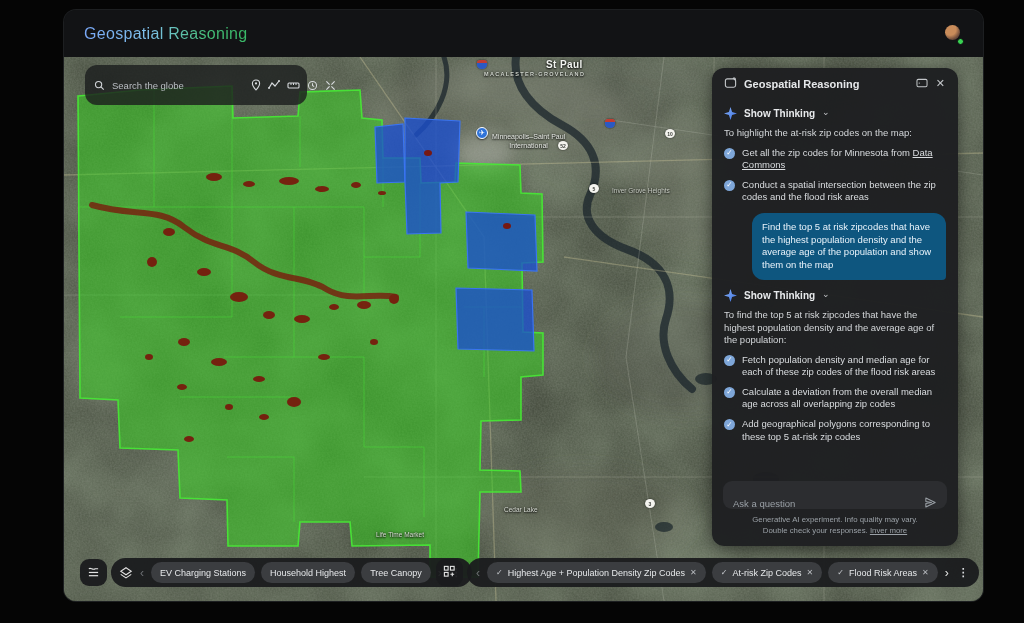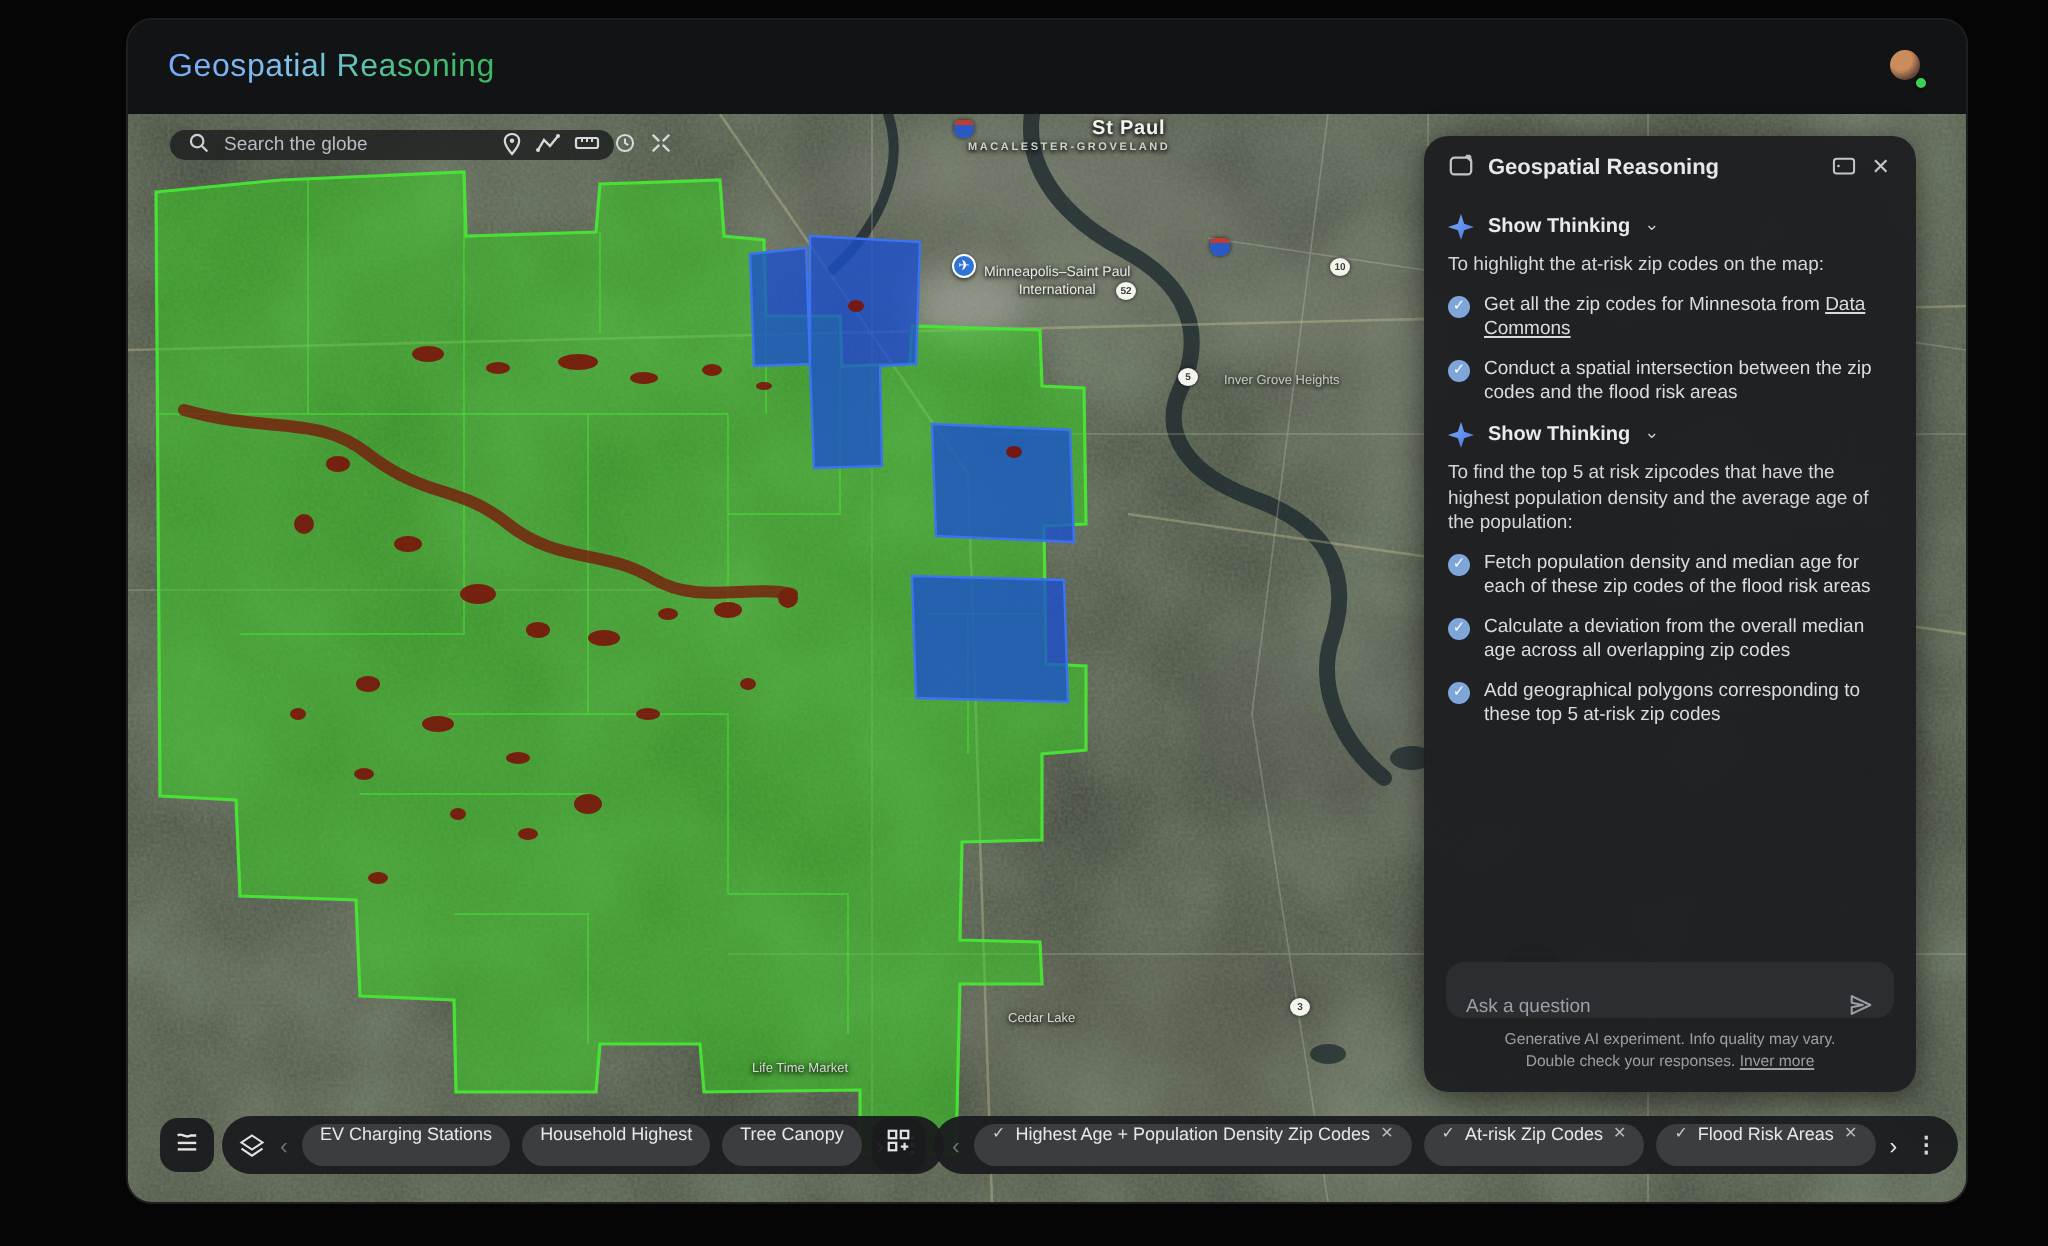--- a/index.html
+++ b/index.html
@@ -35,23 +35,23 @@
   .shield { position:absolute; width:10px; height:9px; background:#f4f4ef; border-radius:50%;
             color:#3a3c38; font-size:5px; font-weight:700; display:flex; align-items:center;
             justify-content:center; box-shadow:0 0 2px rgba(0,0,0,.7); }
   .shield.interstate { background:linear-gradient(#c23b31 0 30%, #2b59c3 30% 100%);
                        color:#fff; border-radius:3px 3px 45% 45%; }
   .poi-airport { position:absolute; width:12px; height:12px; border-radius:50%; background:#2f73d8;
                  border:1.5px solid #fff; color:#fff; font-size:7px; display:flex;
                  align-items:center; justify-content:center; box-shadow:0 1px 2px rgba(0,0,0,.6); }
 
   
-  .search-pill { position:absolute; left:21px; top:8px; height:15px; width:222px;
+  .search-pill { position:absolute; left:21px; top:8px; height:40px; width:222px;
                  background:rgba(28,30,31,.82); border-radius:12px; display:flex;
-                 padding:0 9px; gap:7px; }
+                 align-items:center; padding:0 9px; gap:7px; }
   .search-pill input { flex:0 0 98px; background:transparent; border:none; outline:none;
                        color:#cfd2d6; font-size:9.5px; font-family:"Liberation Sans",sans-serif; }
   .search-pill input::placeholder { color:#b9bdc2; }
   .tool-ic { width:13px; height:13px; display:flex; align-items:center; justify-content:center;
              color:#d7dadd; cursor:pointer; }
   .tool-ic svg { display:block; }
 
   
   .panel { position:absolute; left:648px; top:11px; width:246px; height:478px;
            background:rgba(30,31,33,.97); border-radius:12px; display:flex;
@@ -89,21 +89,21 @@
   .bbar { position:absolute; bottom:14px; display:flex; align-items:center; gap:4px; }
   .bbar-left  { left:16px; }
   .bbar-right { left:372px; }
   .sq-btn { width:27px; height:27px; border-radius:9px; background:rgba(26,27,29,.95);
             display:flex; align-items:center; justify-content:center; color:#e3e3e3; cursor:pointer; }
   .pill { height:29px; background:rgba(26,27,29,.95); border-radius:15px; display:flex;
           align-items:center; padding:0 8px; gap:6px; }
   .pill .nav { font-size:12px; line-height:1; cursor:pointer; padding:0 1px; }
   .nav.dim { color:#6d7074; }
   .nav.lit { color:#e3e3e3; }
-  .chip { background:#3b3d40; border-radius:11px; height:21px; display:flex; 
+  .chip { background:#3b3d40; border-radius:11px; height:21px; display:flex; align-items:center;
           gap:5px; padding:0 9px; font-size:9px; color:#e6e8ea; white-space:nowrap; cursor:pointer; }
   .chip .ckm { font-size:8px; color:#c9ccd0; }
   .chip .x   { font-size:8px; color:#b8bbbf; cursor:pointer; }
   .dots { color:#d7dadd; font-size:11px; font-weight:700; padding:0 2px; cursor:pointer; }
 </style>
 </head>
 <body>
 
 <div class="stage">
   <div class="window">
@@ -343,20 +343,21 @@
           <div class="step">
             <span class="ck">✓</span>
             <span class="step-text"><span>Get all the zip codes for Minnesota from </span><a class="link">Data Commons</a></span>
           </div>
           <div class="step">
             <span class="ck">✓</span>
             <span class="step-text">Conduct a spatial intersection between the zip codes and the flood risk areas</span>
           </div>
 
 
+          <div class="bubble">Find the top 5 at risk zipcodes that have the highest population density and the average age of the population and show them on the map</div>
 
           <div class="think-row">
             <svg width="13" height="13" viewBox="0 0 14 14">
                 <path d="M7 0 L8.7 5.3 L14 7 L8.7 8.7 L7 14 L5.3 8.7 L0 7 L5.3 5.3 Z" fill="url(#spark)"></path>
               </svg>
             <span class="think-label">Show Thinking</span>
             <span class="think-chev">⌄</span>
           </div>
 
           <div class="para">To find the top 5 at risk zipcodes that have the highest population density and the average age of the population:</div>

